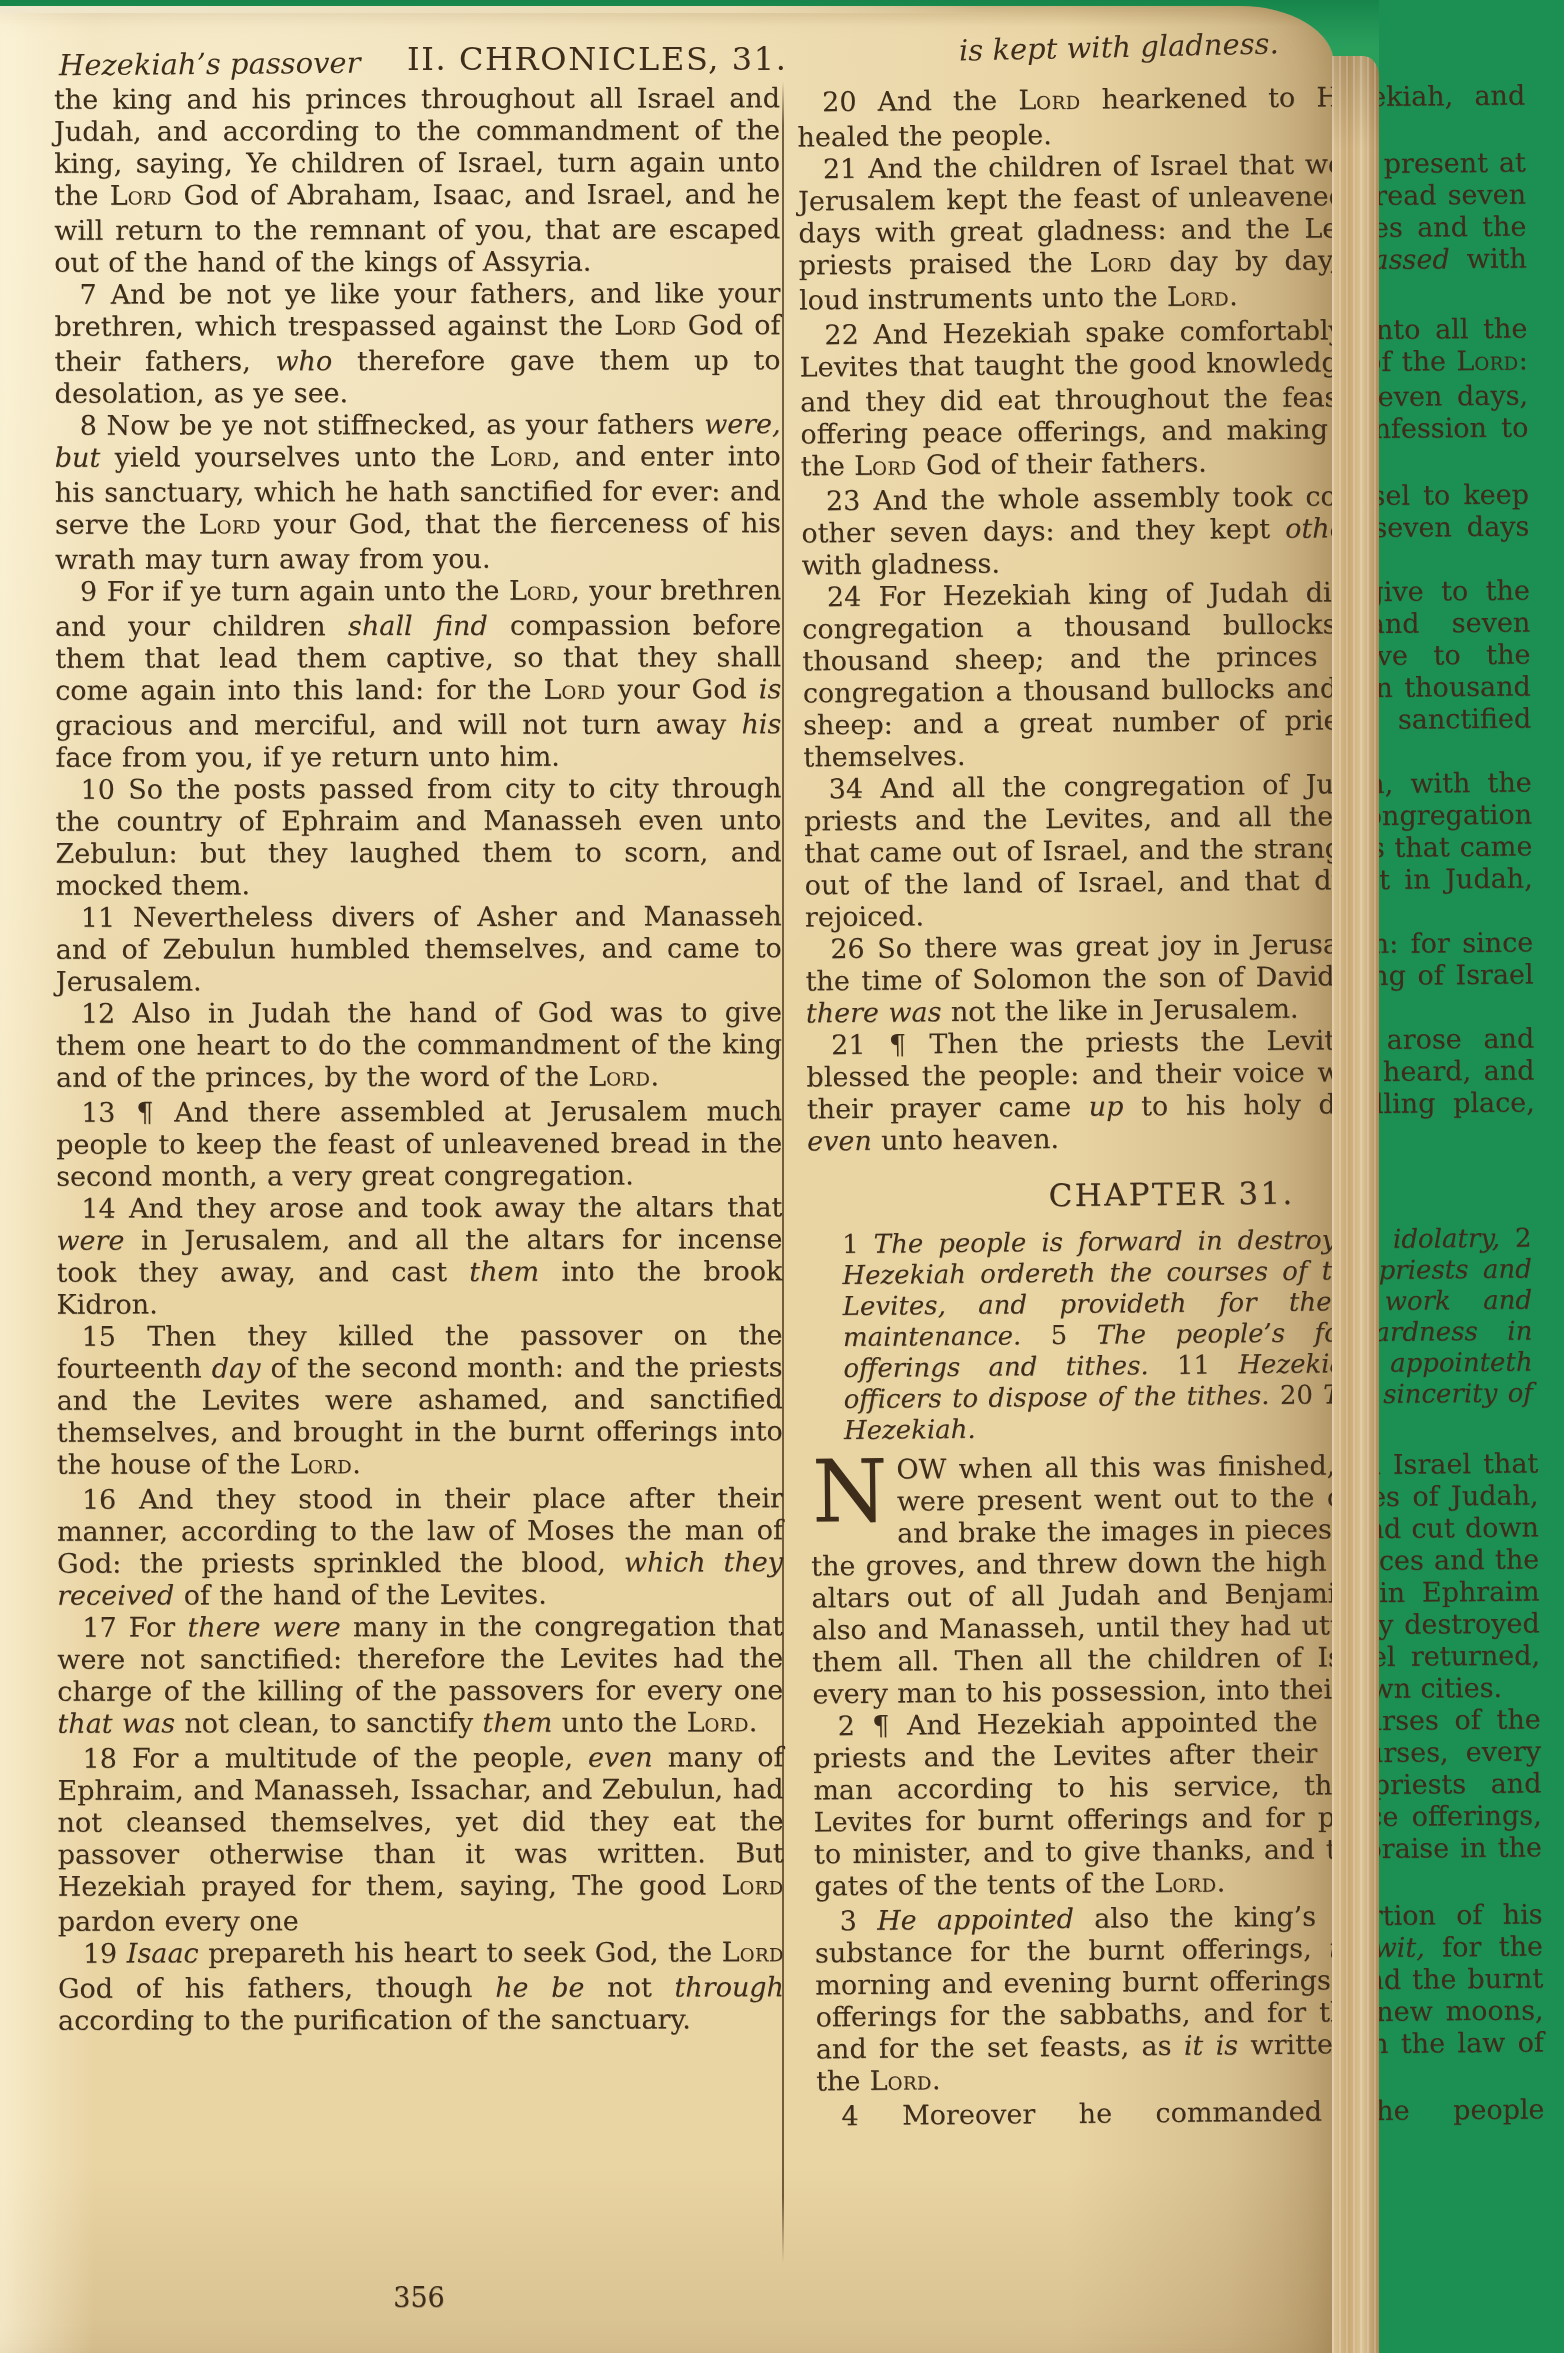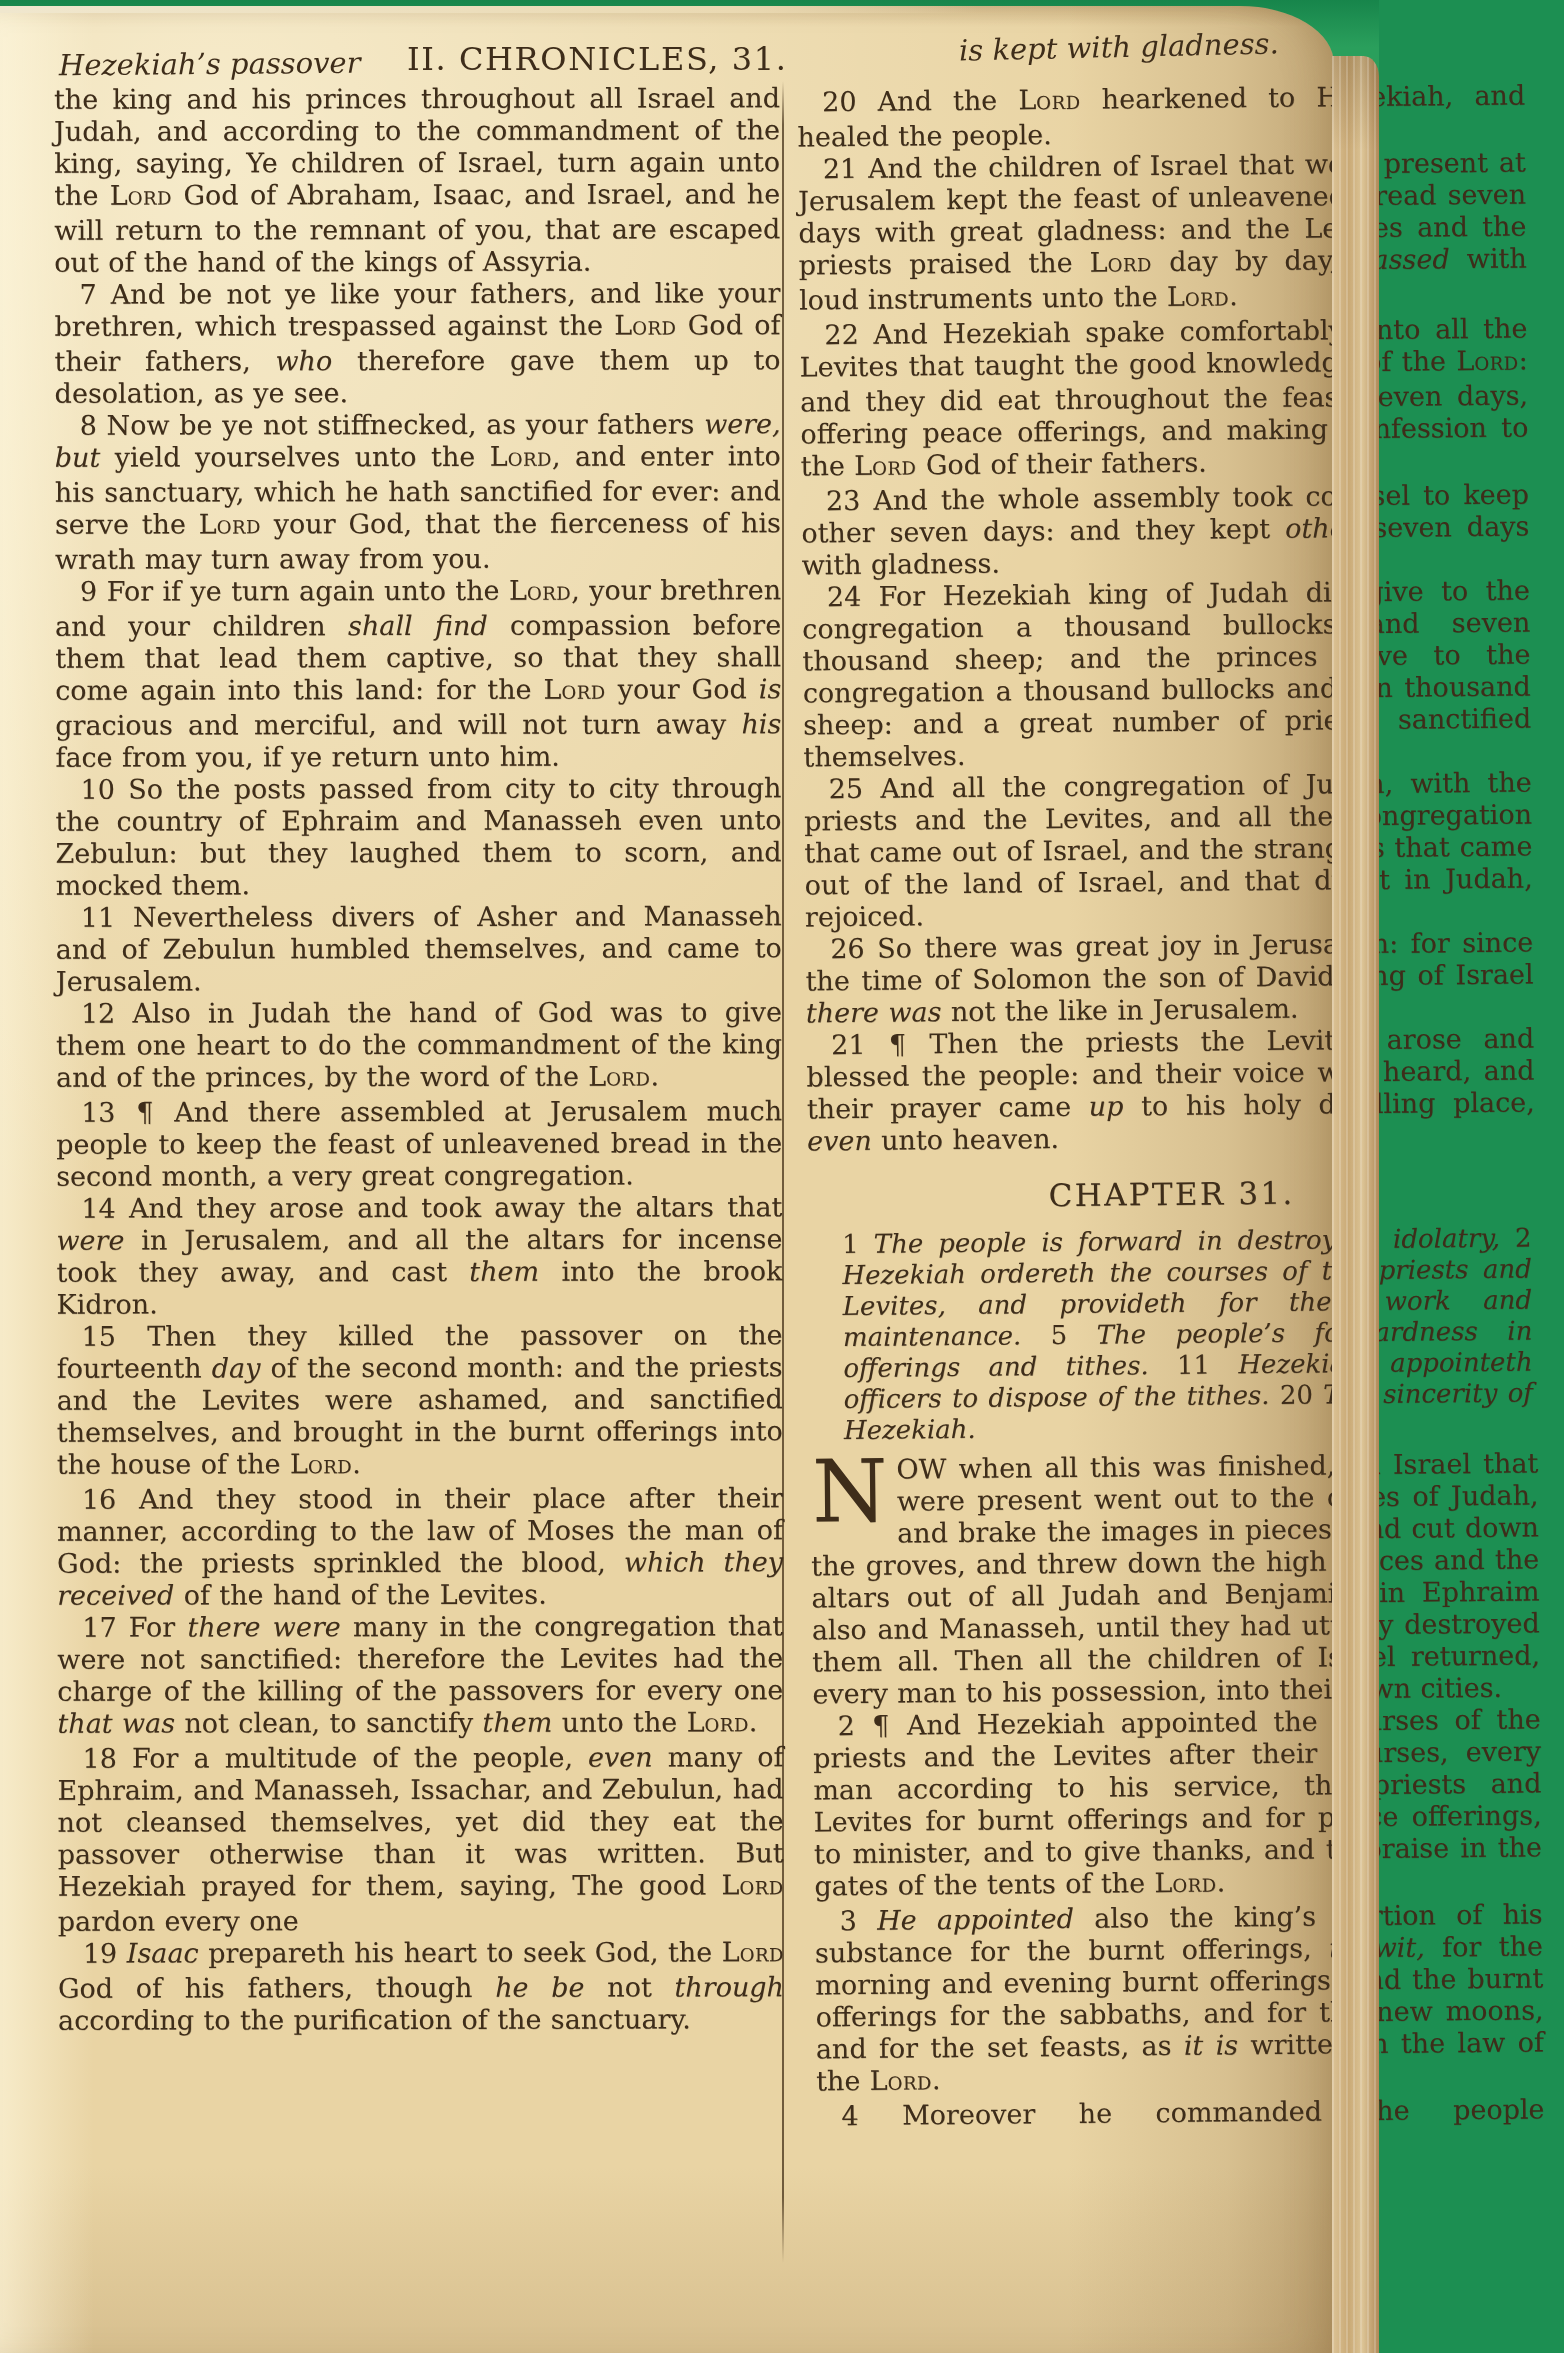--- a/index.html
+++ b/index.html
@@ -96,27 +96,28 @@
         <p class="verse"><span class="vnum">17</span> For <i>there were</i> many in the congregation that were not sanctified: therefore the Levites had the charge of the killing of the passovers for every one <i>that was</i> not clean, to sanctify <i>them</i> unto the L<span class="sc">ORD</span>.</p>
         <p class="verse"><span class="vnum">18</span> For a multitude of the people, <i>even</i> many of Ephraim, and Manasseh, Issachar, and Zebulun, had not cleansed themselves, yet did they eat the passover otherwise than it was written. But Hezekiah prayed for them, saying, The good L<span class="sc">ORD</span> pardon every one</p>
         <p class="verse"><span class="vnum">19</span> <i>Isaac</i> prepareth his heart to seek God, the L<span class="sc">ORD</span> God of his fathers, though <i>he be</i> not <i>through</i> according to the purification of the sanctuary.</p>
       </div>
     <div class="col col-right" id="col-right">
         <p class="verse"><span class="vnum">20</span> And the L<span class="sc">ORD</span> hearkened to Hezekiah, and healed the people.</p>
         <p class="verse"><span class="vnum">21</span> And the children of Israel that were present at Jerusalem kept the feast of unleavened bread seven days with great gladness: and the Levites and the priests praised the L<span class="sc">ORD</span> day by day, <i>passed</i> with loud instruments unto the L<span class="sc">ORD</span>.</p>
         <p class="verse"><span class="vnum">22</span> And Hezekiah spake comfortably unto all the Levites that taught the good knowledge of the L<span class="sc">ORD</span>: and they did eat throughout the feast seven days, offering peace offerings, and making confession to the L<span class="sc">ORD</span> God of their fathers.</p>
         <p class="verse"><span class="vnum">23</span> And the whole assembly took counsel to keep other seven days: and they kept <i>other</i> seven days with gladness.</p>
         <p class="verse"><span class="vnum">24</span> For Hezekiah king of Judah did give to the congregation a thousand bullocks and seven thousand sheep; and the princes gave to the congregation a thousand bullocks and ten thousand sheep: and a great number of priests sanctified themselves.</p>
-        <p class="verse"><span class="vnum">25</span> And all the congregation of Judah, with the priests and the Levites, and all the congregation that came out of Israel, and the strangers that came out of the land of Israel, and that dwelt in Judah, rejoiced.</p>
+        <p class="verse"><span class="vnum">34</span> And all the congregation of Judah, with the priests and the Levites, and all the congregation that came out of Israel, and the strangers that came out of the land of Israel, and that dwelt in Judah, rejoiced.</p>
         <p class="verse"><span class="vnum">26</span> So there was great joy in Jerusalem: for since the time of Solomon the son of David king of Israel <i>there was</i> not the like in Jerusalem.</p>
         <p class="verse"><span class="vnum">21</span> <span class="pilcrow">¶</span> Then the priests the Levites arose and blessed the people: and their voice was heard, and their prayer came <i>up</i> to his holy dwelling place, <i>even</i> unto heaven.</p>
         <p class="chapter">CHAPTER 31.</p>
         <p class="summary"><span class="rn">1</span> The people is forward in destroying idolatry, <span class="rn">2</span> Hezekiah ordereth the courses of the priests and Levites, and provideth for their work and maintenance. <span class="rn">5</span> The people’s forwardness in offerings and tithes. <span class="rn">11</span> Hezekiah appointeth officers to dispose of the tithes. <span class="rn">20</span> The sincerity of Hezekiah.</p>
         <p class="drop"><span class="dropcap">N</span>OW when all this was finished, all Israel that were present went out to the cities of Judah, and brake the images in pieces, and cut down the groves, and threw down the high places and the altars out of all Judah and Benjamin, in Ephraim also and Manasseh, until they had utterly destroyed them all. Then all the children of Israel returned, every man to his possession, into their own cities.</p>
         <p class="verse"><span class="vnum">2</span> <span class="pilcrow">¶</span> And Hezekiah appointed the courses of the priests and the Levites after their courses, every man according to his service, the priests and Levites for burnt offerings and for peace offerings, to minister, and to give thanks, and to praise in the gates of the tents of the L<span class="sc">ORD</span>.</p>
         <p class="verse"><span class="vnum">3</span> <i>He appointed</i> also the king’s portion of his substance for the burnt offerings, <i>to wit,</i> for the morning and evening burnt offerings, and the burnt offerings for the sabbaths, and for the new moons, and for the set feasts, as <i>it is</i> written in the law of the L<span class="sc">ORD</span>.</p>
         <p class="verse justify-last"><span class="vnum">4</span> Moreover he commanded the people</p>
       </div>
 
+    <div class="page-number">356</div>
   </div>
   <div class="fore-edge"></div>
 </div>
 
 
 </body></html>

